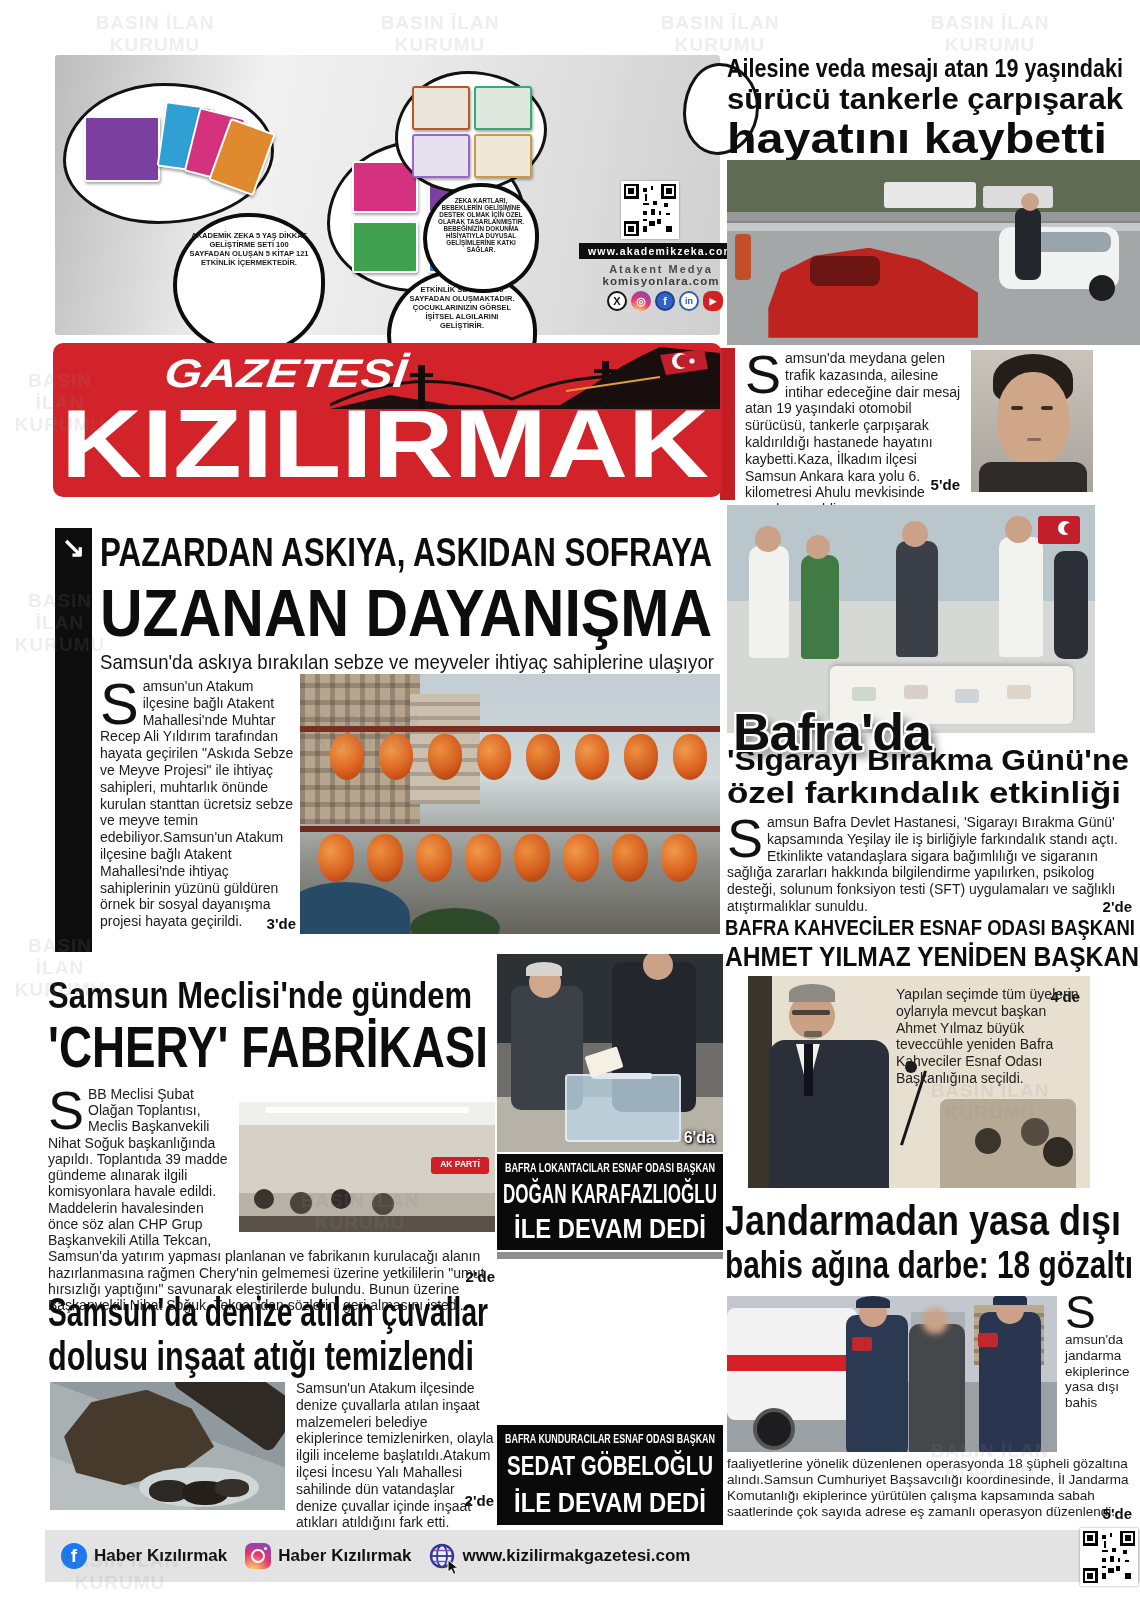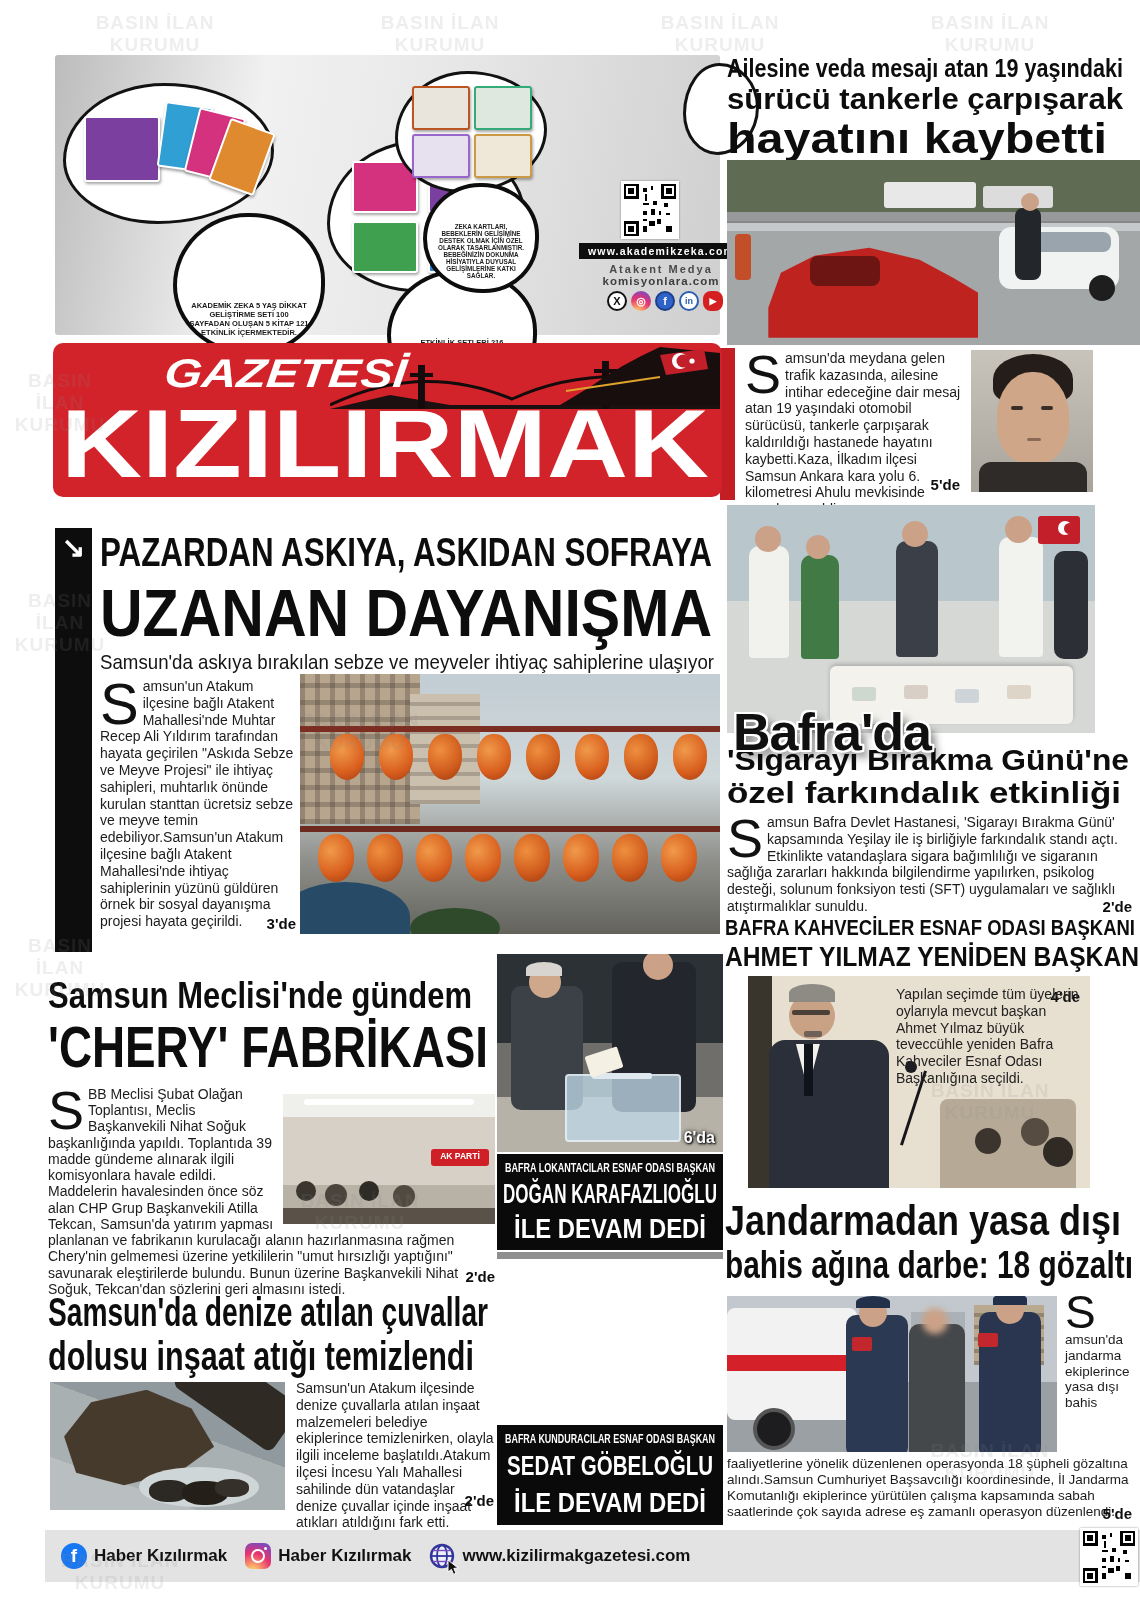--- a/index.html
+++ b/index.html
@@ -24,21 +24,21 @@
   
   .photo{position:absolute;overflow:hidden;background:#9aa0a4;}
   .photo *{position:absolute;}
   .photoref{position:absolute;right:8px;bottom:5px;color:#fff;font-weight:bold;font-size:16px;
             text-shadow:0 0 4px #000,1px 1px 2px #000;z-index:5;}
   
   .ad{background:linear-gradient(100deg,#bcbcbc,#f1f1f1 30%,#e8e8e8 55%,#cfcfcf);border-radius:3px;}
   .blob{position:absolute;background:#fff;border:3px solid #121212;
         border-radius:48% 52% 55% 45% / 55% 48% 52% 45%;}
   .bubble{position:absolute;background:#fff;border:4px solid #0d0d0d;border-radius:50% 50% 48% 52%/52% 48% 50% 50%;
-          display:flex;align-items:flex-end;justify-content:center;text-align:center;
+          display:flex;align-items:flex-start;justify-content:center;text-align:center;
           font-weight:bold;color:#1a1a1a;}
   .pbox{position:absolute;border-radius:3px;border:2px solid #fff;box-shadow:1px 2px 3px rgba(0,0,0,.35);}
   .adbrand{font-weight:bold;color:#3d3d3d;font-size:30px;line-height:1.02;letter-spacing:.5px;}
   .adsite{background:#0d0d0d;color:#fff;font-weight:bold;font-size:10.5px;letter-spacing:1.2px;
           display:flex;align-items:center;justify-content:center;}
   .adsocial{color:#4a4a4a;font-weight:bold;text-align:center;}
   .sic{width:20px;height:20px;border-radius:50%;display:inline-flex;align-items:center;justify-content:center;
        font-size:11px;font-weight:bold;box-sizing:border-box;}
   .sic.x{background:#fff;border:2px solid #111;color:#111;}
   .sic.ig2{background:radial-gradient(circle at 30% 110%,#fdc468 10%,#e6336f 55%,#5b51d8 100%);color:#fff;}
@@ -377,21 +377,21 @@
     </div>
   </div>
 
   <svg class="hl abs" style="left:48px;top:976px;" width="447" height="42">
     <text x="0" y="32" font-size="37" textLength="424" lengthAdjust="spacingAndGlyphs">Samsun Meclisi'nde gündem</text>
   </svg>
   <svg class="hl abs" style="left:48px;top:1018px;" width="447" height="64">
     <text x="0" y="49" font-size="57" textLength="440" lengthAdjust="spacingAndGlyphs">'CHERY' FABRİKASI</text>
   </svg>
   <div class="abs bodytxt" style="left:48px;top:1086px;width:447px;height:200px;line-height:1.16;">
-    <div class="photo" style="position:relative;float:right;width:212px;height:130px;margin:8px 0 4px 8px;">
+    <div class="photo" style="position:relative;float:right;width:256px;height:130px;margin:16px 0 4px 8px;">
       <div style="left:0;top:0;width:100%;height:100%;background:linear-gradient(180deg,#efefec 0 18%,#d6d0c6 18% 70%,#b7b1a6 70%);"></div>
       <div style="left:10%;top:4%;width:80%;height:6px;background:#fff;border-radius:3px;"></div>
       <div style="left:6%;bottom:18%;width:20px;height:20px;border-radius:50%;background:#3a352f;"></div>
       <div style="left:20%;bottom:14%;width:22px;height:22px;border-radius:50%;background:#4a443c;"></div>
       <div style="left:36%;bottom:18%;width:20px;height:20px;border-radius:50%;background:#2f2b26;"></div>
       <div style="left:52%;bottom:13%;width:22px;height:22px;border-radius:50%;background:#514a41;"></div>
       <div style="left:0;bottom:0;width:100%;height:12%;background:#5a5248;"></div>
       <div style="right:6px;top:42%;width:58px;height:17px;background:#cf2027;border-radius:3px;color:#fff;font-weight:bold;font-size:8.5px;display:flex;align-items:center;justify-content:center;position:absolute;">AK PARTİ</div>
     </div>
     <p><span class="drop">S</span><span>BB Meclisi Şubat Olağan Toplantısı, Meclis Başkanvekili Nihat Soğuk başkanlığında yapıldı. Toplantıda 39 madde gündeme alınarak ilgili komisyonlara havale edildi. Maddelerin havalesinden önce söz alan CHP Grup Başkanvekili Atilla Tekcan, Samsun'da yatırım yapması planlanan ve fabrikanın kurulacağı alanın hazırlanmasına rağmen Chery'nin gelmemesi üzerine yetkililerin "umut hırsızlığı yaptığını" savunarak eleştirilerde bulundu. Bunun üzerine Başkanvekili Nihat Soğuk, Tekcan'dan sözlerini geri almasını istedi.</span></p>

